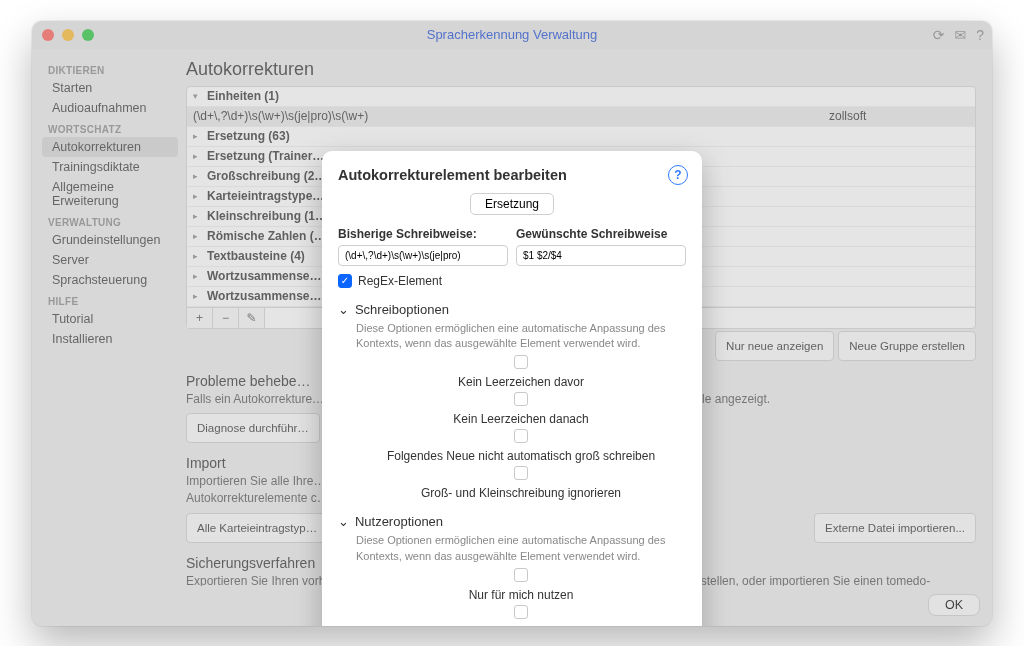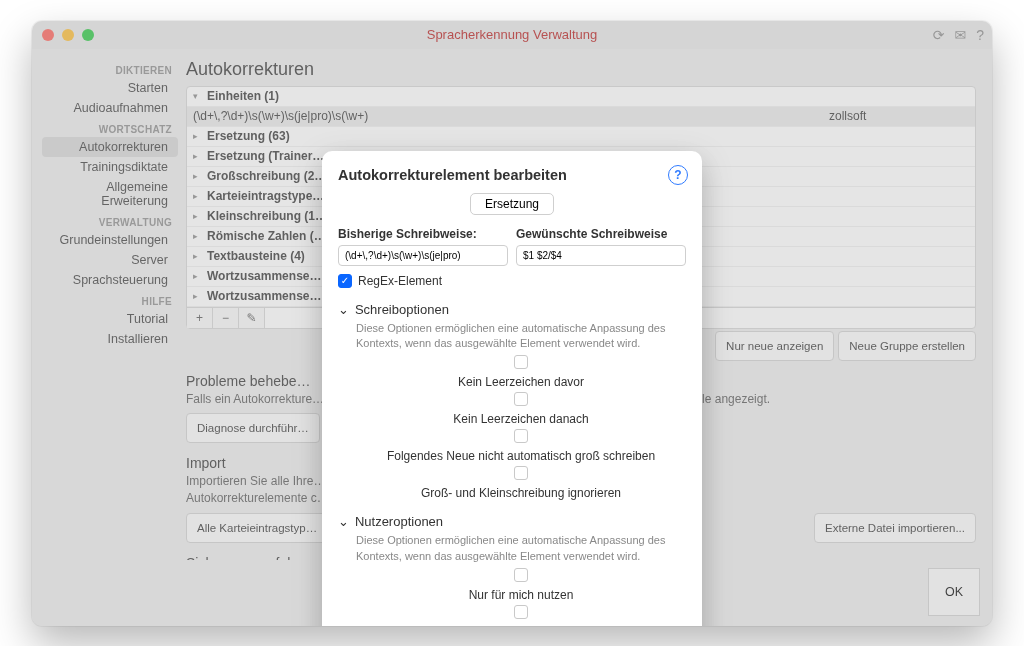--- a/index.html
+++ b/index.html
@@ -16,26 +16,26 @@
 }
 
 .titlebar {
   height: 28px; display:flex; align-items:center;
   padding: 0 10px; position:relative;
   background: #e6e6e6;
 }
 .traffic { display:flex; gap:8px; }
 .tl { width:12px; height:12px; border-radius:50%; }
 .red{background:#ff5f57}.yellow{background:#febc2e}.green{background:#28c840}
-.titlebar .title { position:absolute; left:0; right:0; text-align:center; font-size:13px; color:#b91c1c; font-weight:500;}
+.titlebar .title { position:absolute; left:0; right:0; text-align:center; font-size:13px; color:#1d4ed8; font-weight:500;}
 .title-icons { position:absolute; right:8px; display:flex; gap:10px; color:#888; font-size:14px;}
 
 .body { flex:1; display:flex; overflow:hidden; }
 
-.sidebar { width:150px; padding:10px 0 10px 6px;text-align:right; }
+.sidebar { width:150px; padding:10px 0 10px 6px; }
 .side-group { font-size:10px; font-weight:600; color:#8a8a8a; letter-spacing:.3px; padding:6px 10px 2px; text-transform:uppercase;}
 .side-item { font-size:12.5px; color:#3a3a3a; padding:3px 10px; border-radius:4px; margin:0 4px; }
 .side-item.sel { background:#d6d6d6; }
 
 .main { flex:1; padding:10px 16px 0 4px; overflow:auto; position:relative; }
 .main h2 { font-size:18px; font-weight:500; color:#333; margin-bottom:6px;}
 .tree { border:1px solid #d4d4d4; border-radius:4px; background:#fff; font-size:12px;}
 .tree-row { display:flex; align-items:center; height:20px; padding:0 6px; border-bottom:1px solid #eee; color:#333;}
 .tree-row:last-child{border-bottom:none;}
 .tree-row .chev{ width:12px; color:#888; font-size:9px; display:inline-block;}
@@ -46,21 +46,21 @@
 .tree-footer{display:flex; border-top:1px solid #d4d4d4;}
 .seg-btn{width:26px;height:20px;border-right:1px solid #d4d4d4;display:flex;align-items:center;justify-content:center;font-size:12px;color:#555;background:#f7f7f7;}
 
 .right-btns { display:flex; gap:4px; justify-content:flex-end; margin-top:2px; }
 .pill { background:#fafafa; border:1px solid #cfcfcf; border-radius:4px; font-size:11.5px; padding:8px 10px; color:#333;}
 
 .section-h { font-size:14px; font-weight:500; color:#333; margin:12px 0 2px;}
 .section-p { font-size:12px; color:#555; line-height:1.4; margin-bottom:6px;}
 
 .footer { text-align:right; padding:8px 12px 10px; }
-.ok-btn { border:1px solid #cfcfcf; background:#fafafa; border-radius:0; padding:16px 16px; font-size:12.5px;}
+.ok-btn { border:1px solid #cfcfcf; background:#fafafa; border-radius:8px; padding:3px 16px; font-size:12.5px;}
 
 
 .dim { position:absolute; inset:0; background:rgba(180,180,180,.35); pointer-events:none;}
 .dialog {
   position:absolute; left:50%; top:130px; transform:translateX(-50%);
   width:380px; background:#fff; border-radius:10px;
   box-shadow:0 10px 30px rgba(0,0,0,.25);
   padding:16px;
   font-size:12px; color:#333;
 }

